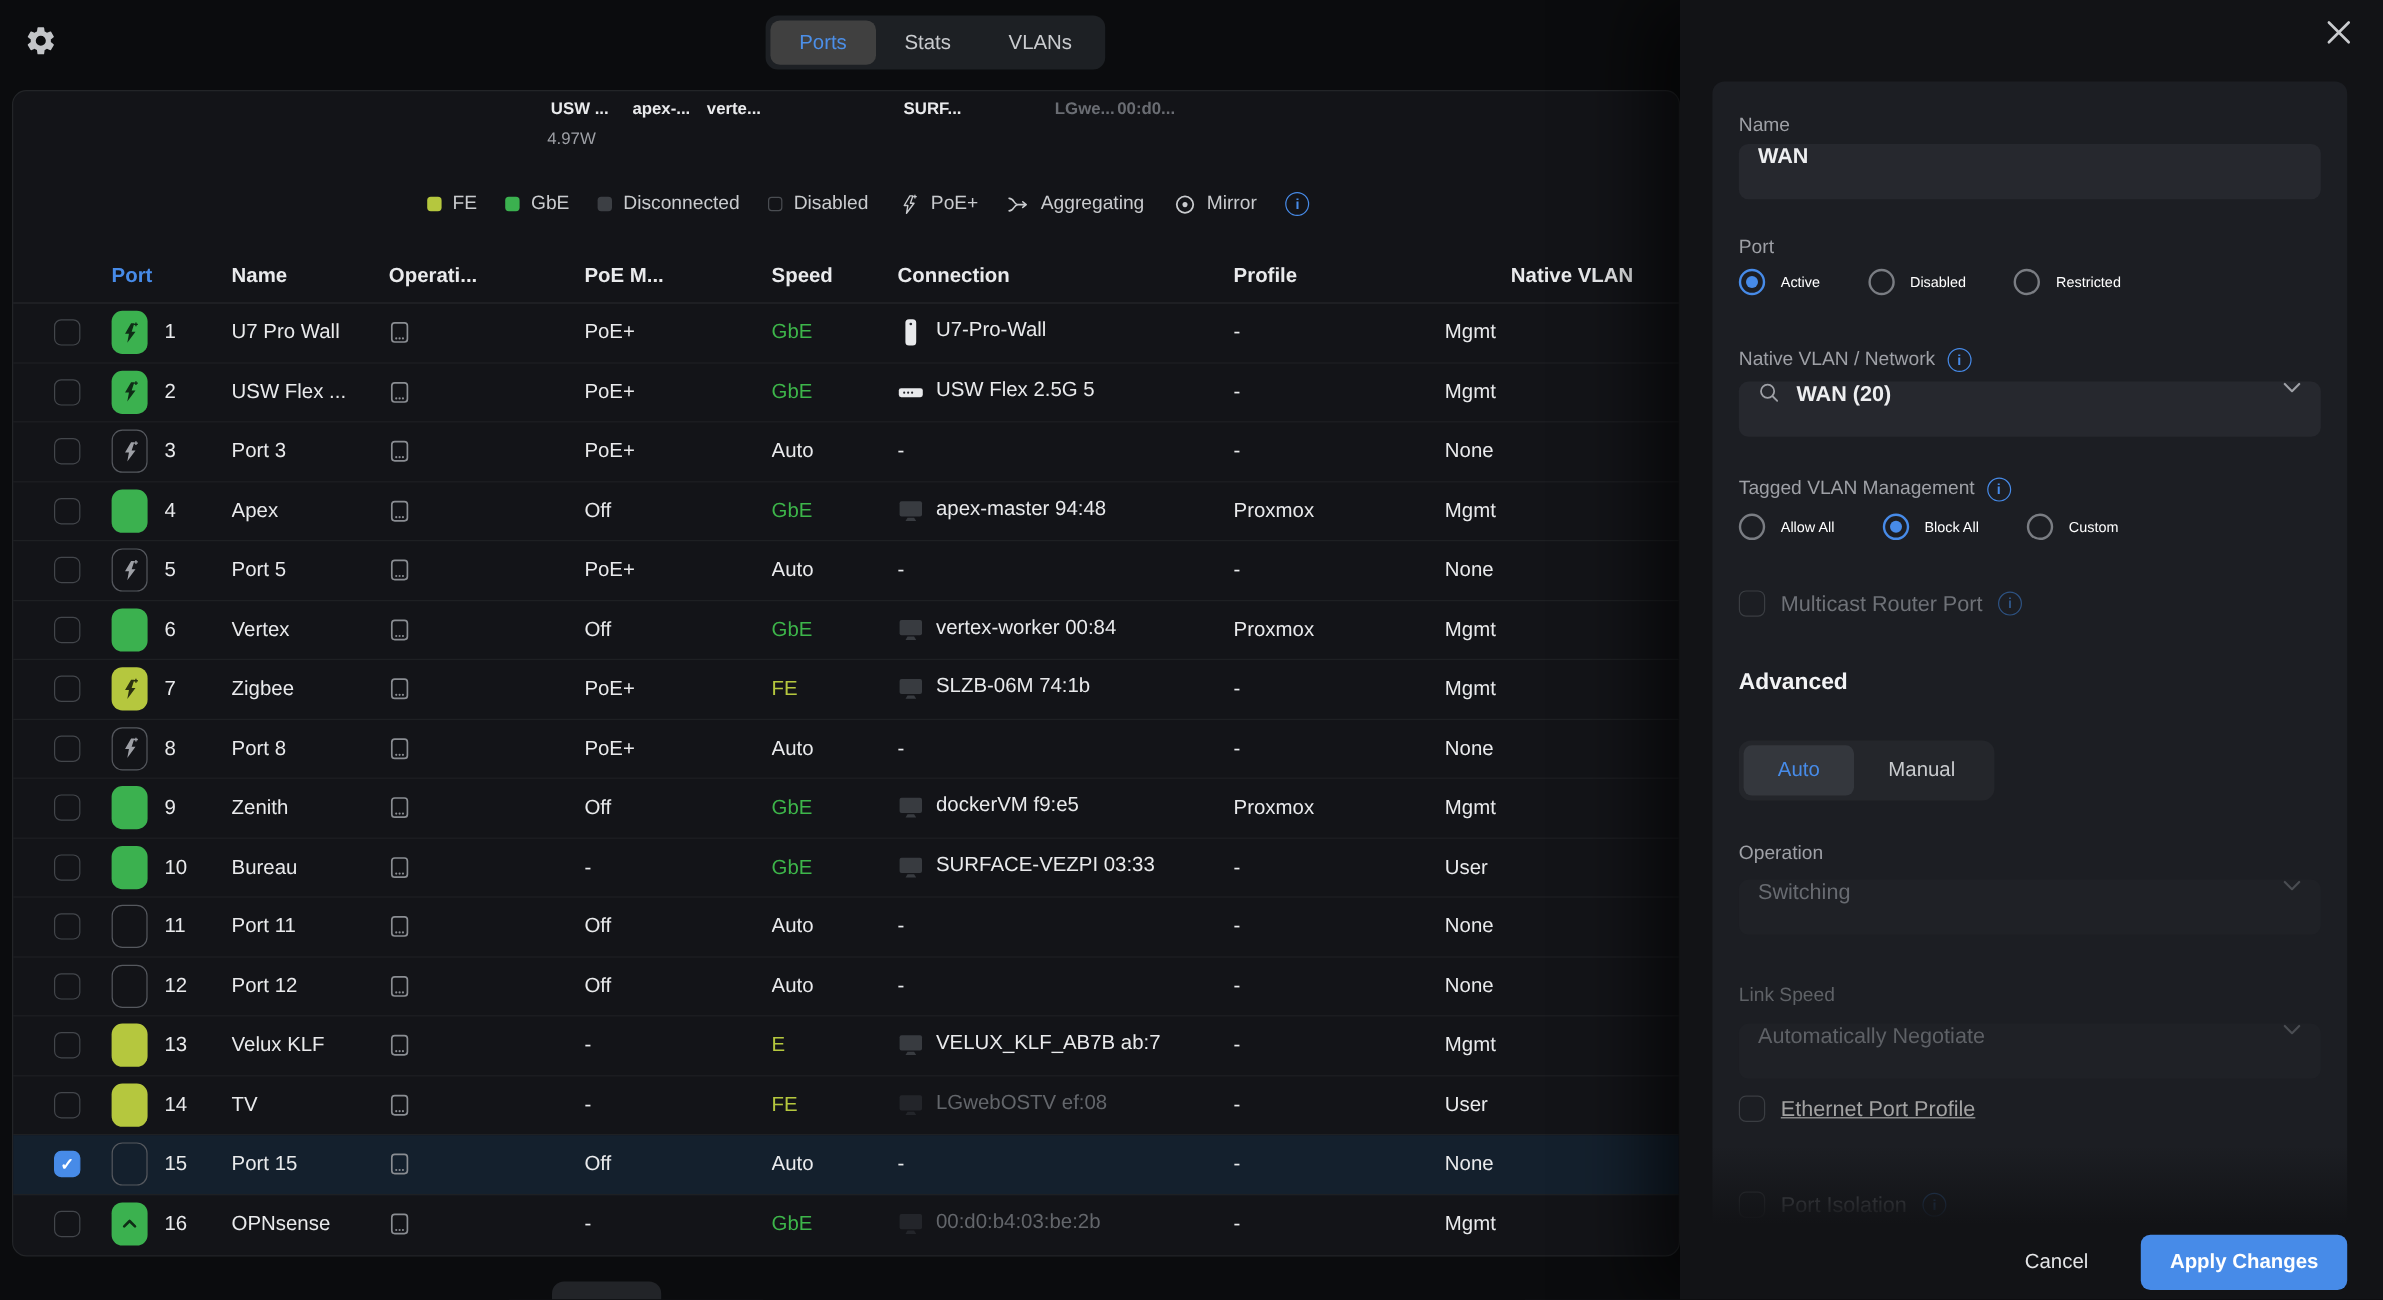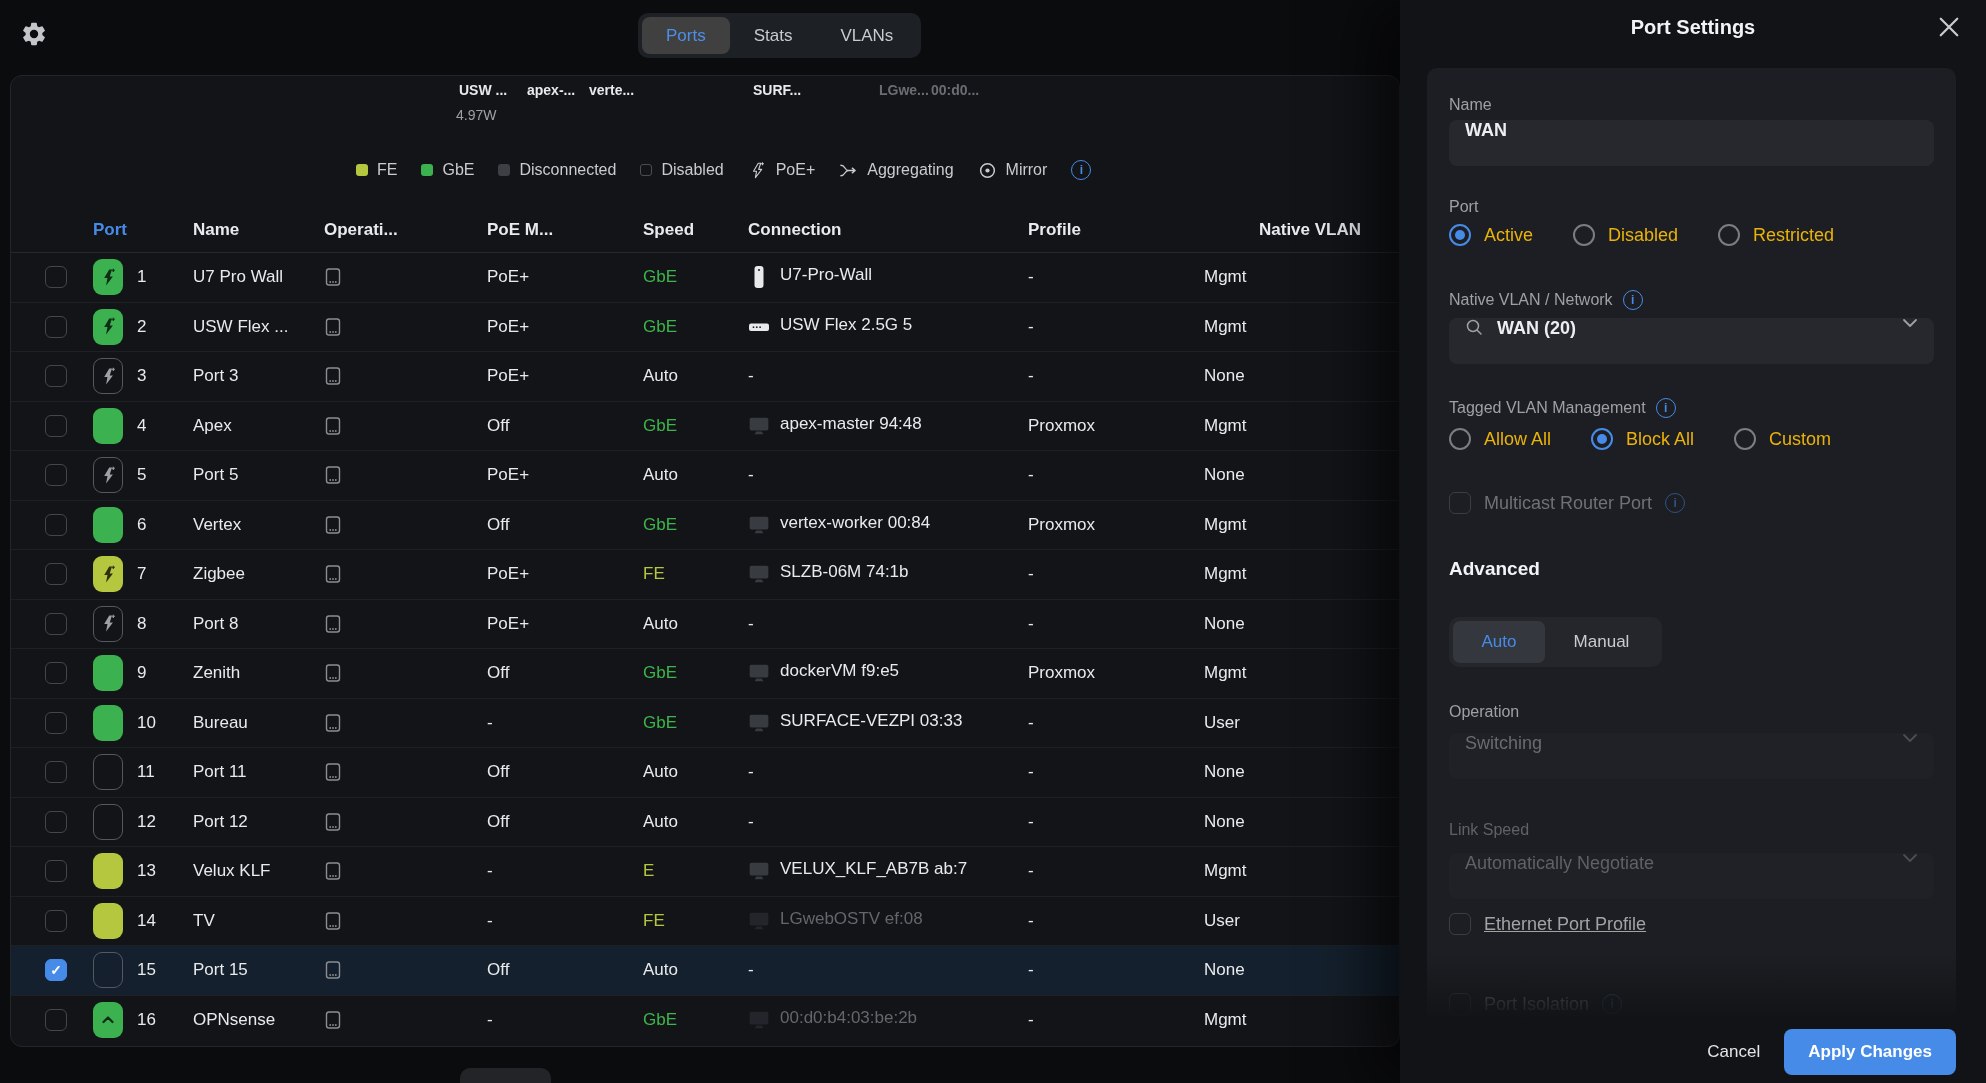--- a/index.html
+++ b/index.html
@@ -85,35 +85,35 @@
   .close-btn svg { width:100%; height:100%; }
   .panel-card { position:absolute; left:27px; top:68px; width:529px; height:970px; background:#1c1e23; border-radius:10px; }
   .pc-label { position:absolute; left:22px; font-size:16px; color:#9ea0a6; display:flex; align-items:center; gap:10px; white-space:nowrap; }
   .pc-label.dimmer { color:#5e6166; }
   .field { position:absolute; left:22px; width:485px; height:46px; background:#26282e; border-radius:8px; display:flex; padding:0 16px; font-size:18px; font-weight:bold; color:#edeef0; cursor:text; }
   .field.select { cursor:pointer; }
   .field .search-ic { width:18px; height:18px; color:#9ea0a6; margin-right:14px; }
   .field .chev { width:16px; height:10px; color:#9ea0a6; margin-left:auto; }
   .field.disabled { background:#1f2126; color:#686b71; font-weight:normal; cursor:default; }
   .field.disabled .chev { color:#4a4d52; }
-  .radio-row { position:absolute; left:22px; display:flex; align-items:center; gap:40px; font-size:18px; color:#eab308; }
+  .radio-row { position:absolute; left:22px; display:flex; align-items:center; gap:40px; font-size:12px; color:#ffffff; }
   .radio-item { display:flex; align-items:center; gap:13px; cursor:pointer; }
   .radio { width:22px; height:22px; min-width:22px; border-radius:50%; border:2px solid #7a7d83; display:inline-flex; align-items:center; justify-content:center; }
   .radio.checked { border-color:#478be8; }
   .radio.checked::after { content:''; width:10px; height:10px; border-radius:50%; background:#478be8; }
   .check-row { position:absolute; left:22px; display:flex; align-items:center; gap:13px; font-size:18px; cursor:pointer; }
   .chkbox { width:22px; height:22px; min-width:22px; border:1.5px solid #3a3d42; border-radius:6px; }
   .heading { position:absolute; left:22px; font-size:19px; font-weight:bold; color:#f2f3f5; }
   .segmented { position:absolute; left:22px; top:549px; width:213px; height:50px; background:#24262b; border-radius:10px; padding:4px; display:flex; }
   .seg { display:flex; align-items:center; justify-content:center; font-size:17px; color:#c9cbce; border-radius:7px; cursor:pointer; }
   .seg.active { background:#34373d; color:#478be8; }
   .seg:first-child { width:92px; }
   .seg:last-child { flex:1; }
   .panel-fade { position:absolute; left:0; top:955px; width:100%; height:65px; background:linear-gradient(to bottom, rgba(18,19,22,0), #121316); pointer-events:none; z-index:2; }
-  .panel-footer { position:absolute; left:0; bottom:0; width:100%; height:63px; background:#121316; display:flex; align-items:center; justify-content:flex-end; gap:24px; padding-right:30px; z-index:3; }
+  .panel-footer { position:absolute; left:0; bottom:0; width:100%; height:63px; background:#121316; display:flex; align-items:center; justify-content:flex-end; gap:44px; padding-right:30px; z-index:3; }
   .cancel-btn { font-size:17px; color:#e4e5e7; cursor:pointer; background:none; border:none; font-family:inherit; }
   .apply-btn { height:46px; padding:0 24px; background:#478be8; border-radius:8px; color:#fff; font-size:17px; font-weight:bold; display:flex; align-items:center; border:none; cursor:pointer; font-family:inherit; }
 </style>
 </head>
 <body>
 
 <div class="gear">
   <svg viewBox="0 0 24 24">
       <path fill="currentColor" d="M19.14 12.94c.04-.3.06-.61.06-.94 0-.32-.02-.64-.07-.94l2.03-1.58a.49.49 0 0 0 .12-.61l-1.92-3.32a.49.49 0 0 0-.59-.22l-2.39.96c-.5-.38-1.03-.7-1.62-.94l-.36-2.54a.48.48 0 0 0-.48-.41h-3.84c-.24 0-.43.17-.47.41l-.36 2.54c-.59.24-1.13.57-1.62.94l-2.39-.96a.49.49 0 0 0-.59.22L2.74 8.87c-.12.21-.08.47.12.61l2.03 1.58c-.05.3-.09.63-.09.94s.02.64.07.94l-2.03 1.58a.49.49 0 0 0-.12.61l1.92 3.32c.12.22.37.29.59.22l2.39-.96c.5.38 1.03.7 1.62.94l.36 2.54c.05.24.24.41.48.41h3.84c.24 0 .44-.17.47-.41l.36-2.54c.59-.24 1.13-.56 1.62-.94l2.39.96c.22.08.47 0 .59-.22l1.92-3.32a.49.49 0 0 0-.12-.61l-2.01-1.58zM12 15.6A3.6 3.6 0 1 1 12 8.4a3.6 3.6 0 0 1 0 7.2z"></path>
     </svg>
@@ -673,21 +673,20 @@
       <span class="conn-text">00:d0:b4:03:be:2b</span>
     </span>
     <span class="col profile">-</span>
     <span class="col vlan">Mgmt</span>
   </div>
     </div>
 </div>
 <div class="pagestub"></div>
 
 <aside class="panel">
-  <div class="panel-title">Port Settings</div>
   <div class="close-btn">
     <svg viewBox="0 0 16 16">
         <path d="M2 2l12 12M14 2 2 14" stroke="currentColor" stroke-width="1.6" stroke-linecap="round"></path>
       </svg>
   </div>
 
   <div class="panel-card">
     <span class="pc-label" style="top:28px">Name</span>
     <div class="field" style="top:52px">
       <span>WAN</span>

